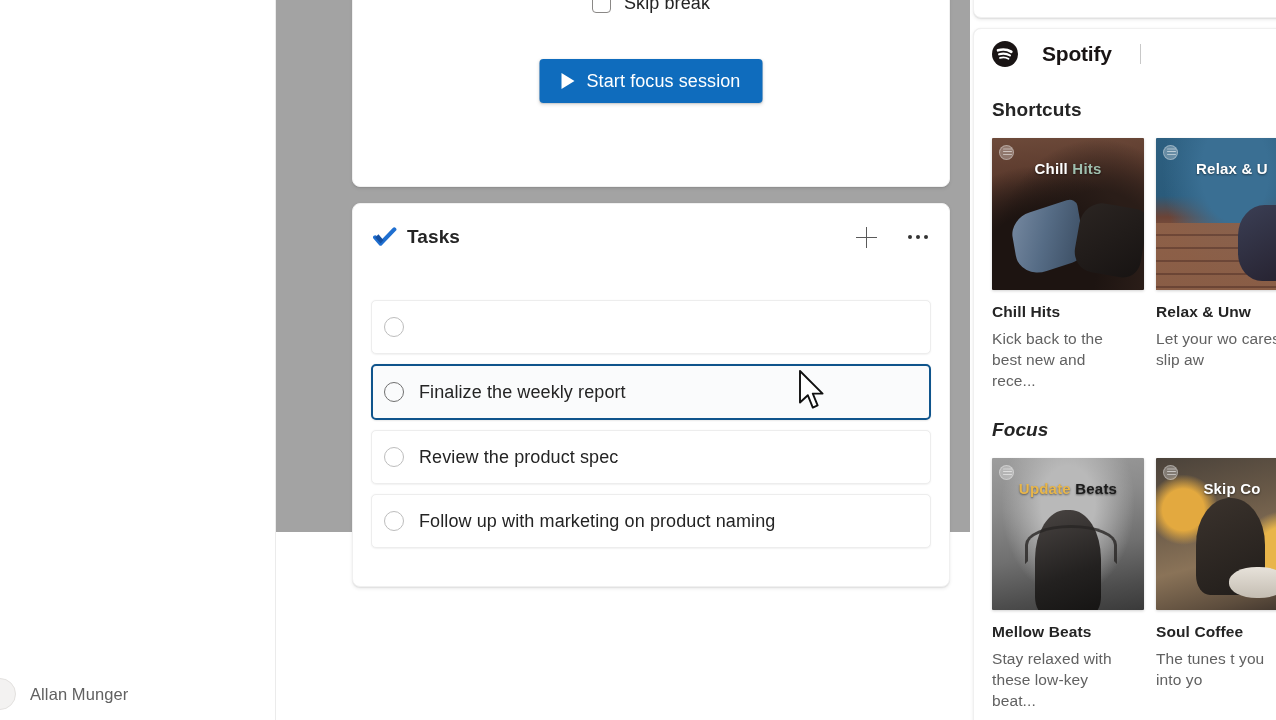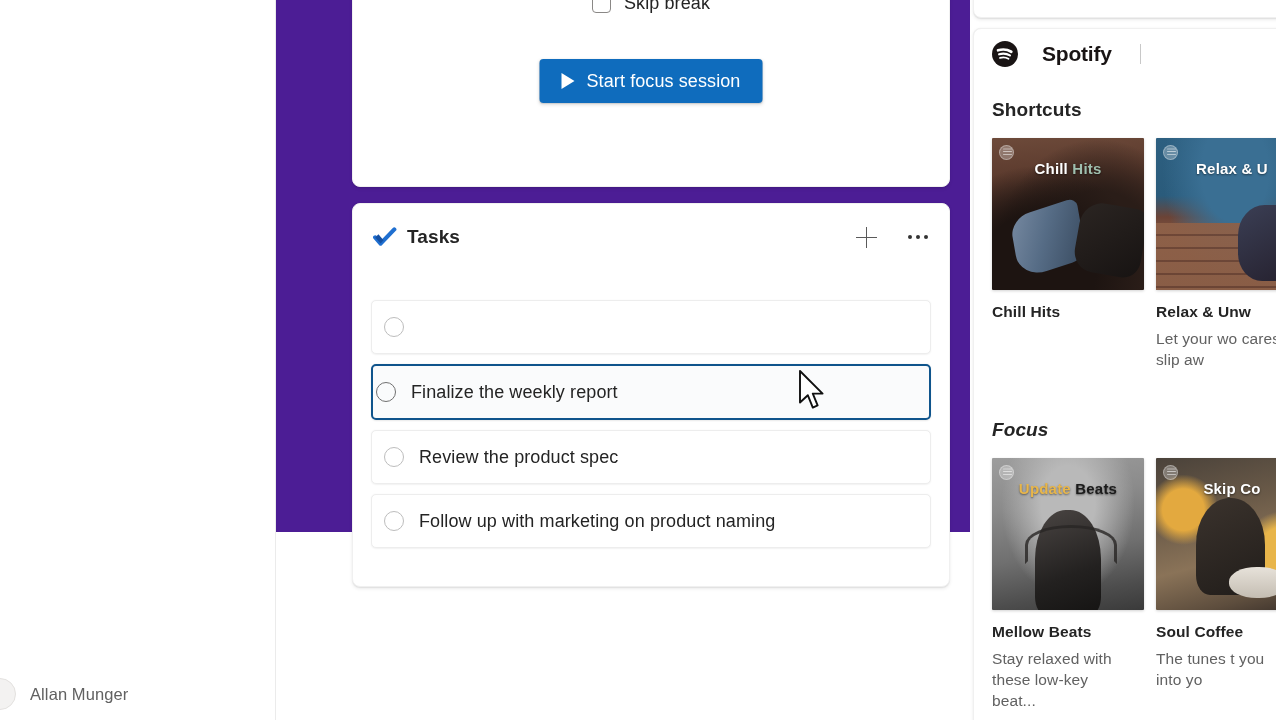--- a/index.html
+++ b/index.html
@@ -29,21 +29,21 @@
     background: #f3f2f1; border: 1px solid #e3e1df;
     flex: 0 0 auto;
   }
   .rail-user-name {
     font-size: 16.5px; color: #616161; white-space: nowrap; letter-spacing: .1px;
   }
 
   
   .center-col {
     position: absolute; left: 276px; top: 0; width: 694px; height: 532px;
-    background: #4c1d95;
+    background: #a3a3a3;
   }
 
   .card {
     background: #ffffff;
     border: 1px solid #f0f0f0;
     border-radius: 8px;
     box-shadow: 0 1.6px 3.6px rgba(0,0,0,.08), 0 .3px .9px rgba(0,0,0,.06);
   }
 
   
@@ -119,21 +119,21 @@
     border-radius: 5px;
     box-shadow: 0 .8px 1.6px rgba(0,0,0,.055);
     padding-left: 12px;
     cursor: pointer;
   }
   .task-row.selected {
     background: #fafbfc;
     border: 2px solid #0f548c;
     box-shadow: 0 .8px 1.8px rgba(0,0,0,.09);
     height: 56px;
-    padding-left: 3px;
+    padding-left: 11px;
   }
   .radio {
     width: 20px; height: 20px; border-radius: 50%;
     border: 1.6px solid #bdbdbd; background: transparent;
     flex: 0 0 auto; margin-right: 15px;
   }
   .task-row.selected .radio { border-color: #707070; border-width: 1.8px; }
   .task-label { font-size: 18px; color: #242424; letter-spacing: .1px; }
 
   
@@ -365,20 +365,21 @@
 
         <div class="tile">
           <div class="tile-art art-chill">
             <span class="tile-badge"></span>
             <div class="tile-art-title">
               <span style="color:#ffffff">Chill</span>
               <span style="color:#9fbfae">Hits</span>
             </div>
           </div>
           <div class="tile-name">Chill Hits</div>
+          <div class="tile-desc">Kick back to the best new and rece...</div>
         </div>
 
         <div class="tile">
           <div class="tile-art art-relax">
             <span class="tile-badge"></span>
             <div class="tile-art-title">
               <span style="color:#ffffff">Relax &amp; U</span>
             </div>
           </div>
           <div class="tile-name">Relax &amp; Unw</div>

